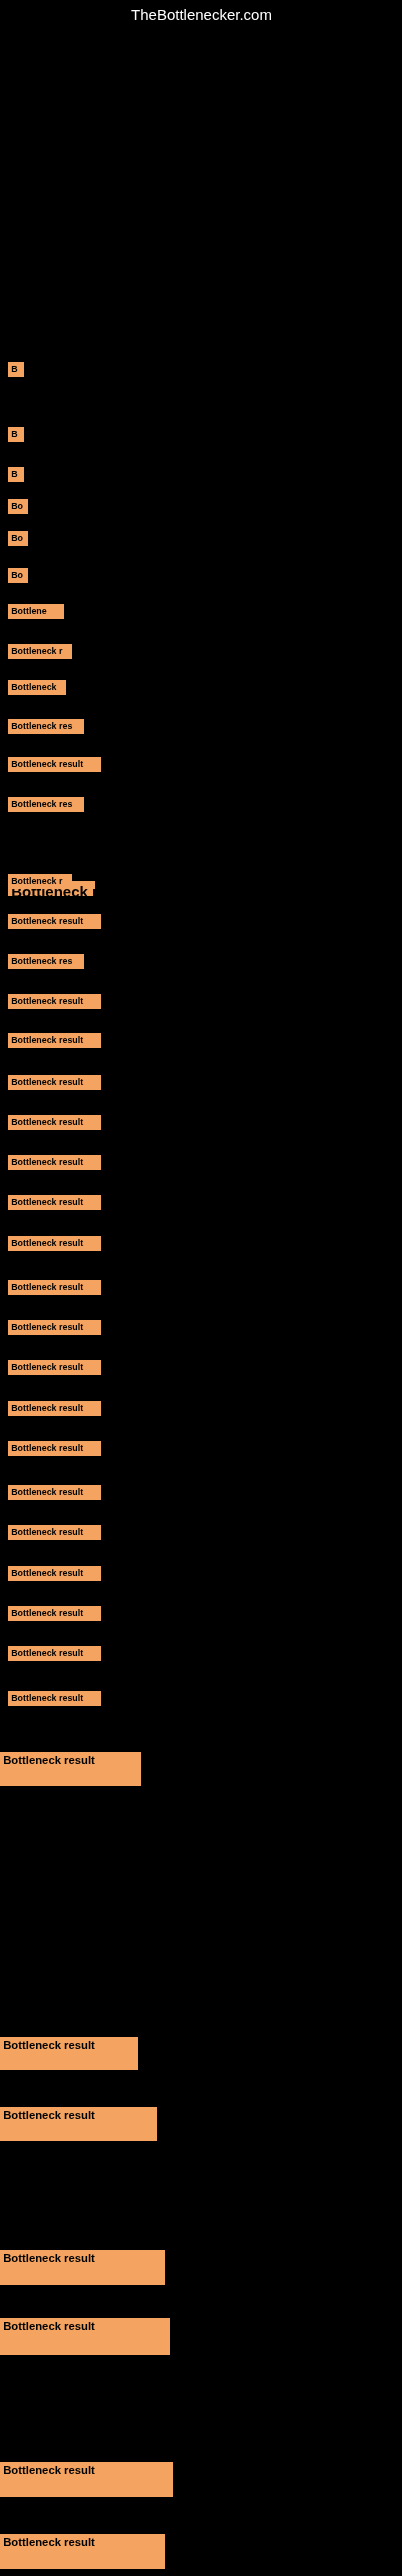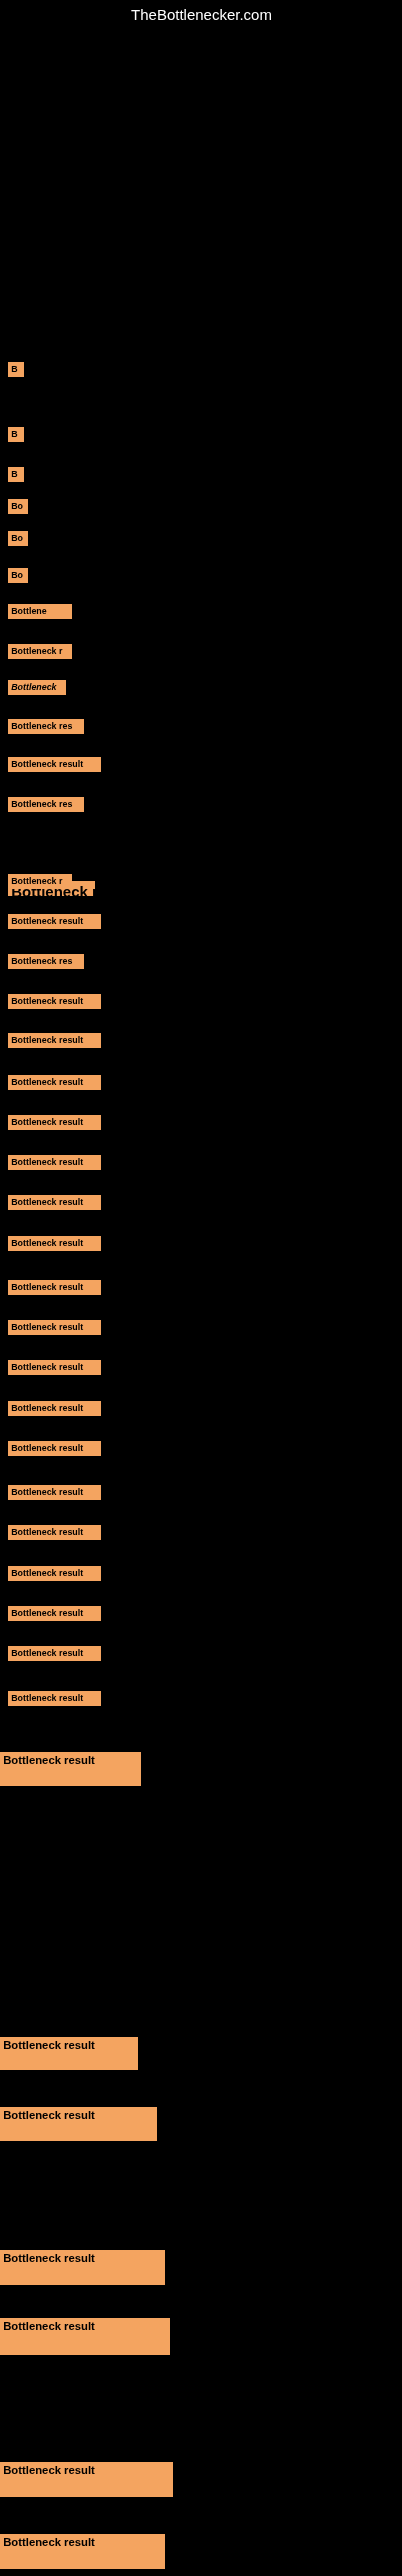--- a/index.html
+++ b/index.html
@@ -43,23 +43,23 @@
 
 <span class="site-title">TheBottlenecker.com</span>
 
 <div id="labels-container">
     <div class="bottleneck-label" style="top: 362px; left: 8px; width: 16px; height: 14.5px; font-size: 8.9px;">B</div>
     <div class="bottleneck-label" style="top: 427px; left: 8px; width: 16px; height: 14.5px; font-size: 8.9px;">B</div>
     <div class="bottleneck-label" style="top: 467px; left: 8px; width: 16px; height: 14.5px; font-size: 8.9px;">B</div>
     <div class="bottleneck-label" style="top: 499px; left: 8px; width: 20px; height: 14.5px; font-size: 8.9px;">Bo</div>
     <div class="bottleneck-label" style="top: 531px; left: 8px; width: 20px; height: 14.5px; font-size: 8.9px;">Bo</div>
     <div class="bottleneck-label" style="top: 568px; left: 8px; width: 20px; height: 14.5px; font-size: 8.9px;">Bo</div>
-    <div class="bottleneck-label" style="top: 604px; left: 8px; width: 64px; height: 14.5px; font-size: 8.9px;">Bottlene</div>
+    <div class="bottleneck-label" style="top: 604px; left: 8px; width: 56px; height: 14.5px; font-size: 8.9px;">Bottlene</div>
     <div class="bottleneck-label" style="top: 644px; left: 8px; width: 64px; height: 14.5px; font-size: 8.9px;">Bottleneck r</div>
-    <div class="bottleneck-label" style="top: 680px; left: 8px; width: 58px; height: 14.5px; font-size: 8.9px; font-style: italic;">Bottleneck</div>
+    <div class="bottleneck-label" style="top: 680px; left: 8px; width: 58px; height: 14.5px; font-size: 8.9px;">Bottleneck</div>
     <div class="bottleneck-label" style="top: 719px; left: 8px; width: 76px; height: 14.5px; font-size: 8.9px;">Bottleneck res</div>
     <div class="bottleneck-label" style="top: 757px; left: 8px; width: 93px; height: 14.5px; font-size: 8.9px;">Bottleneck result</div>
     <div class="bottleneck-label" style="top: 797px; left: 8px; width: 76px; height: 14.5px; font-size: 8.9px;">Bottleneck res</div>
     <div class="bottleneck-label" style="top: 836px; left: 8px; width: 87px; height: 14.5px; font-size: 15px; margin-top: 45px;">Bottleneck resul</div>
     <div class="bottleneck-label" style="top: 874px; left: 8px; width: 64px; height: 14.5px; font-size: 8.9px;">Bottleneck r</div>
     <div class="bottleneck-label" style="top: 914px; left: 8px; width: 93px; height: 14.5px; font-size: 8.9px;">Bottleneck result</div>
     <div class="bottleneck-label" style="top: 954px; left: 8px; width: 76px; height: 14.5px; font-size: 8.9px;">Bottleneck res</div>
     <div class="bottleneck-label" style="top: 994px; left: 8px; width: 93px; height: 14.5px; font-size: 8.9px;">Bottleneck result</div>
     <div class="bottleneck-label" style="top: 1033px; left: 8px; width: 93px; height: 14.5px; font-size: 8.9px;">Bottleneck result</div>
     <div class="bottleneck-label" style="top: 1075px; left: 8px; width: 93px; height: 14.5px; font-size: 8.9px;">Bottleneck result</div>

